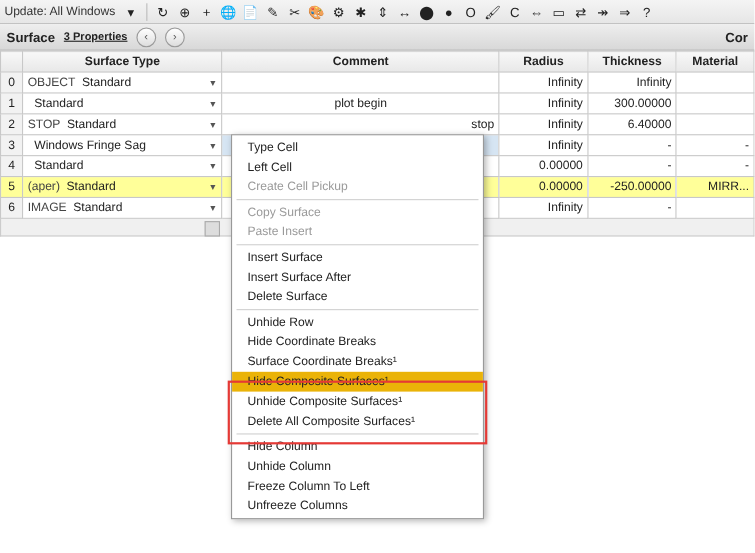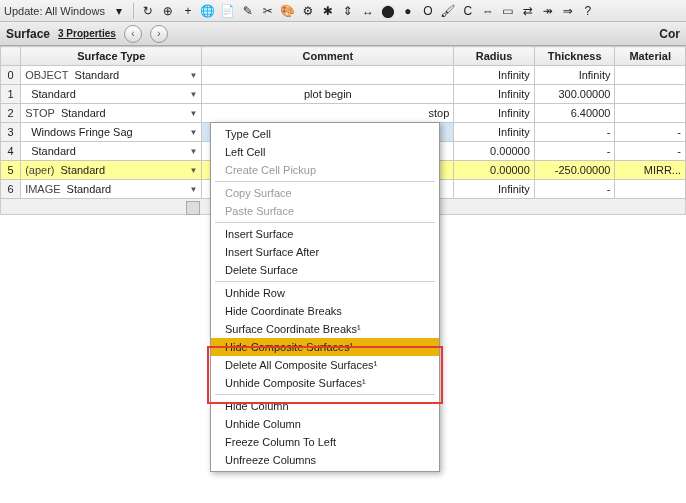--- a/index.html
+++ b/index.html
@@ -215,32 +215,32 @@
   </table>
   <div class="scroll-stub"></div>
 </div>
 
 <div class="ctx" id="ctx-menu">
     <div class="item">Type Cell</div>
     <div class="item">Left Cell</div>
     <div class="item disabled">Create Cell Pickup</div>
     <div class="sep"></div>
     <div class="item disabled">Copy Surface</div>
-    <div class="item disabled">Paste Surface</div>
+    <div class="item disabled">Paste Insert</div>
     <div class="sep"></div>
     <div class="item">Insert Surface</div>
     <div class="item">Insert Surface After</div>
     <div class="item">Delete Surface</div>
     <div class="sep"></div>
     <div class="item">Unhide Row</div>
     <div class="item">Hide Coordinate Breaks</div>
     <div class="item">Surface Coordinate Breaks¹</div>
     <div class="item hover">Hide Composite Surfaces¹</div>
+    <div class="item">Unhide Composite Surfaces¹</div>
     <div class="item">Delete All Composite Surfaces¹</div>
-    <div class="item">Unhide Composite Surfaces¹</div>
     <div class="sep"></div>
     <div class="item">Hide Column</div>
     <div class="item">Unhide Column</div>
     <div class="item">Freeze Column To Left</div>
     <div class="item">Unfreeze Columns</div>
   </div>
 
 <div class="highlight-box"></div>
 
 </body></html>

